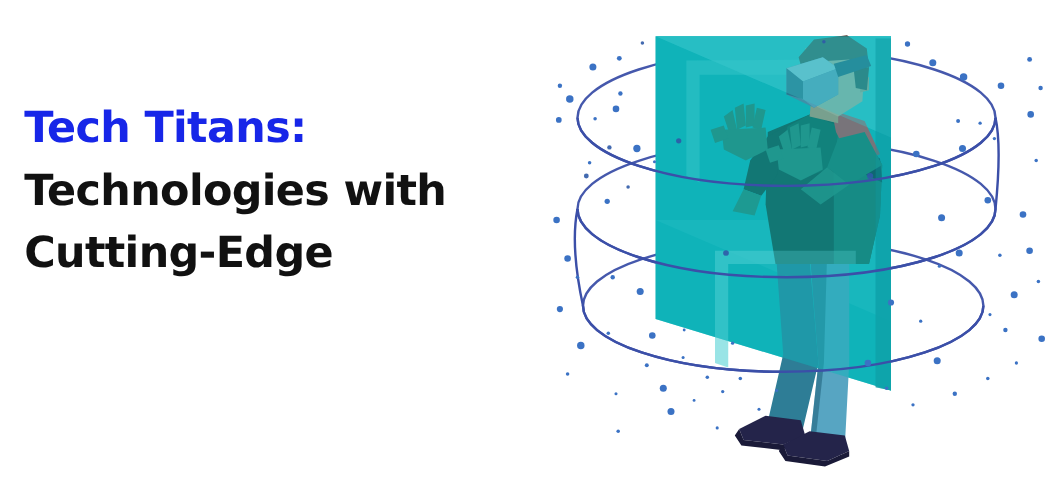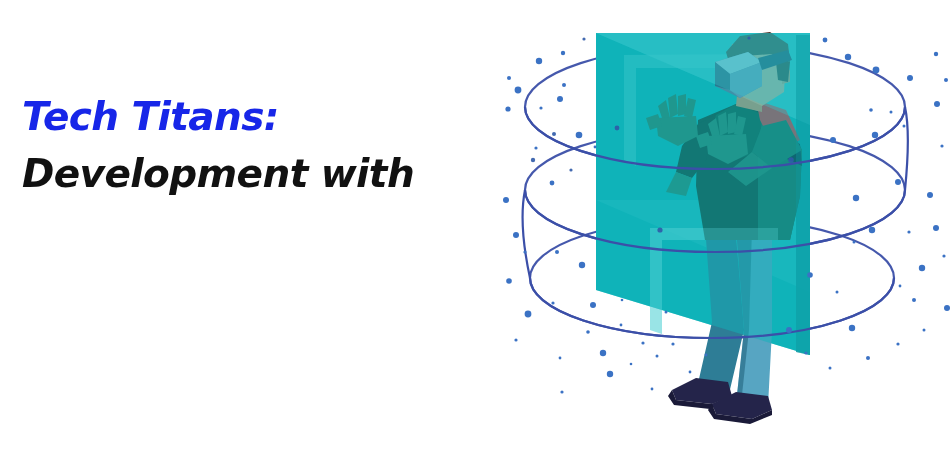--- a/index.html
+++ b/index.html
@@ -19,40 +19,40 @@
     width:470px;
   }
   .hl-line{
     font-family:"DejaVu Sans", sans-serif;
     font-weight:bold;
     font-size:39px;
     line-height:57px;
     letter-spacing:-0.6px;
     white-space:nowrap;
     color:#111111;
-    font-style:italic;
   }
   .hl-line.accent{ color:#1726E8; }
 
   
   #illustration{
     position:absolute;
     left:500px; top:0;
     width:450px; height:450px;
   }
   #illustration svg{display:block;}
 </style>
 </head>
 <body>
 
 <div id="stage">
 
   <div id="headline">
     <div class="hl-line accent">Tech Titans:</div>
-    <div class="hl-line">Development with</div>
+    <div class="hl-line">Technologies with</div>
+    <div class="hl-line">Cutting-Edge</div>
   </div>
 
   <div id="illustration">
     <svg width="450" height="450" viewBox="0 0 450 450" xmlns="http://www.w3.org/2000/svg">
       <defs>
         <clipPath id="clipAll">
             <rect x="0" y="0" width="450" height="450"></rect>
           </clipPath>
       </defs>
 

